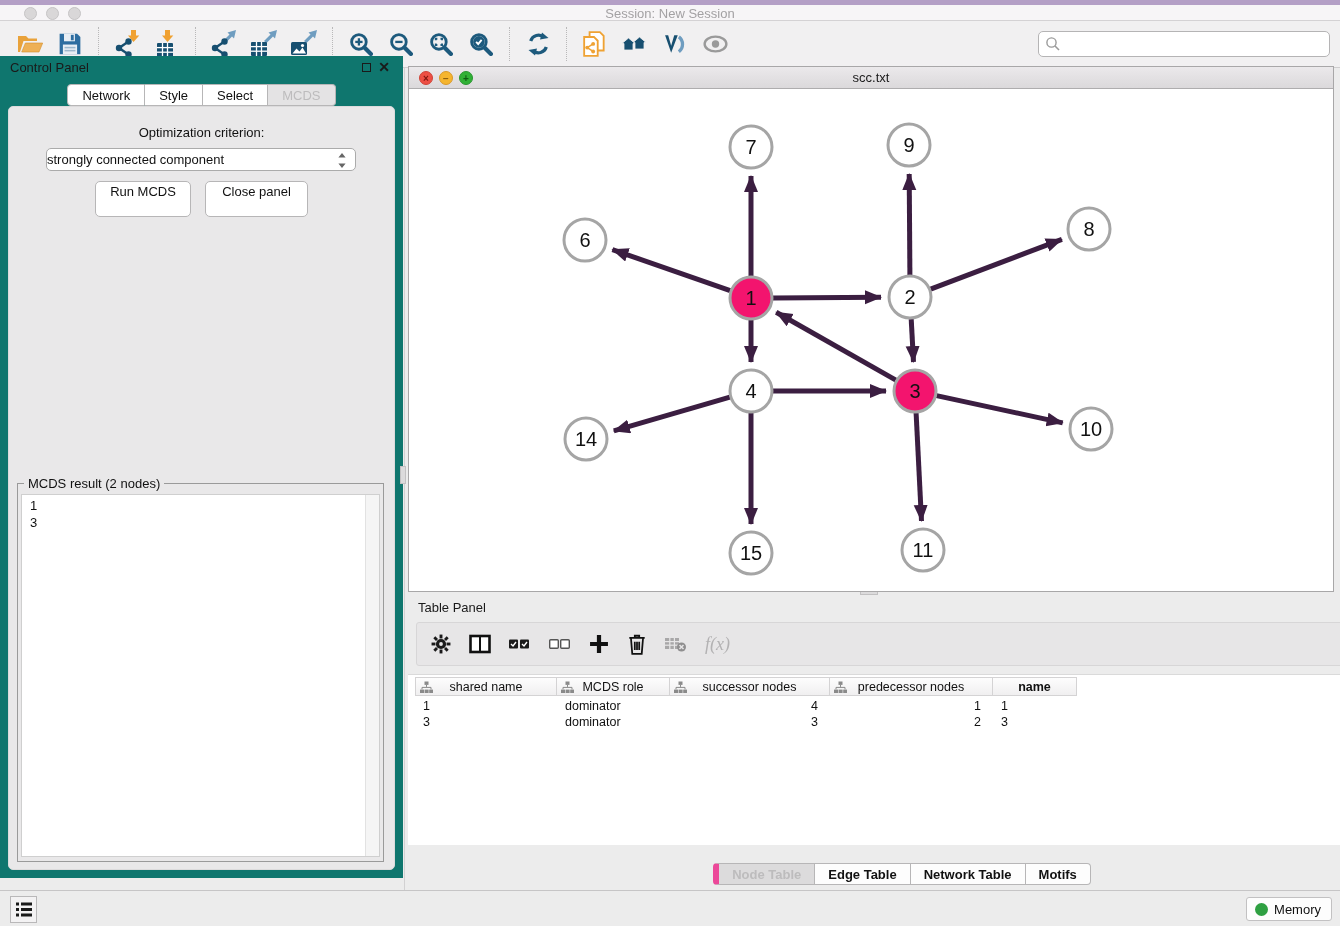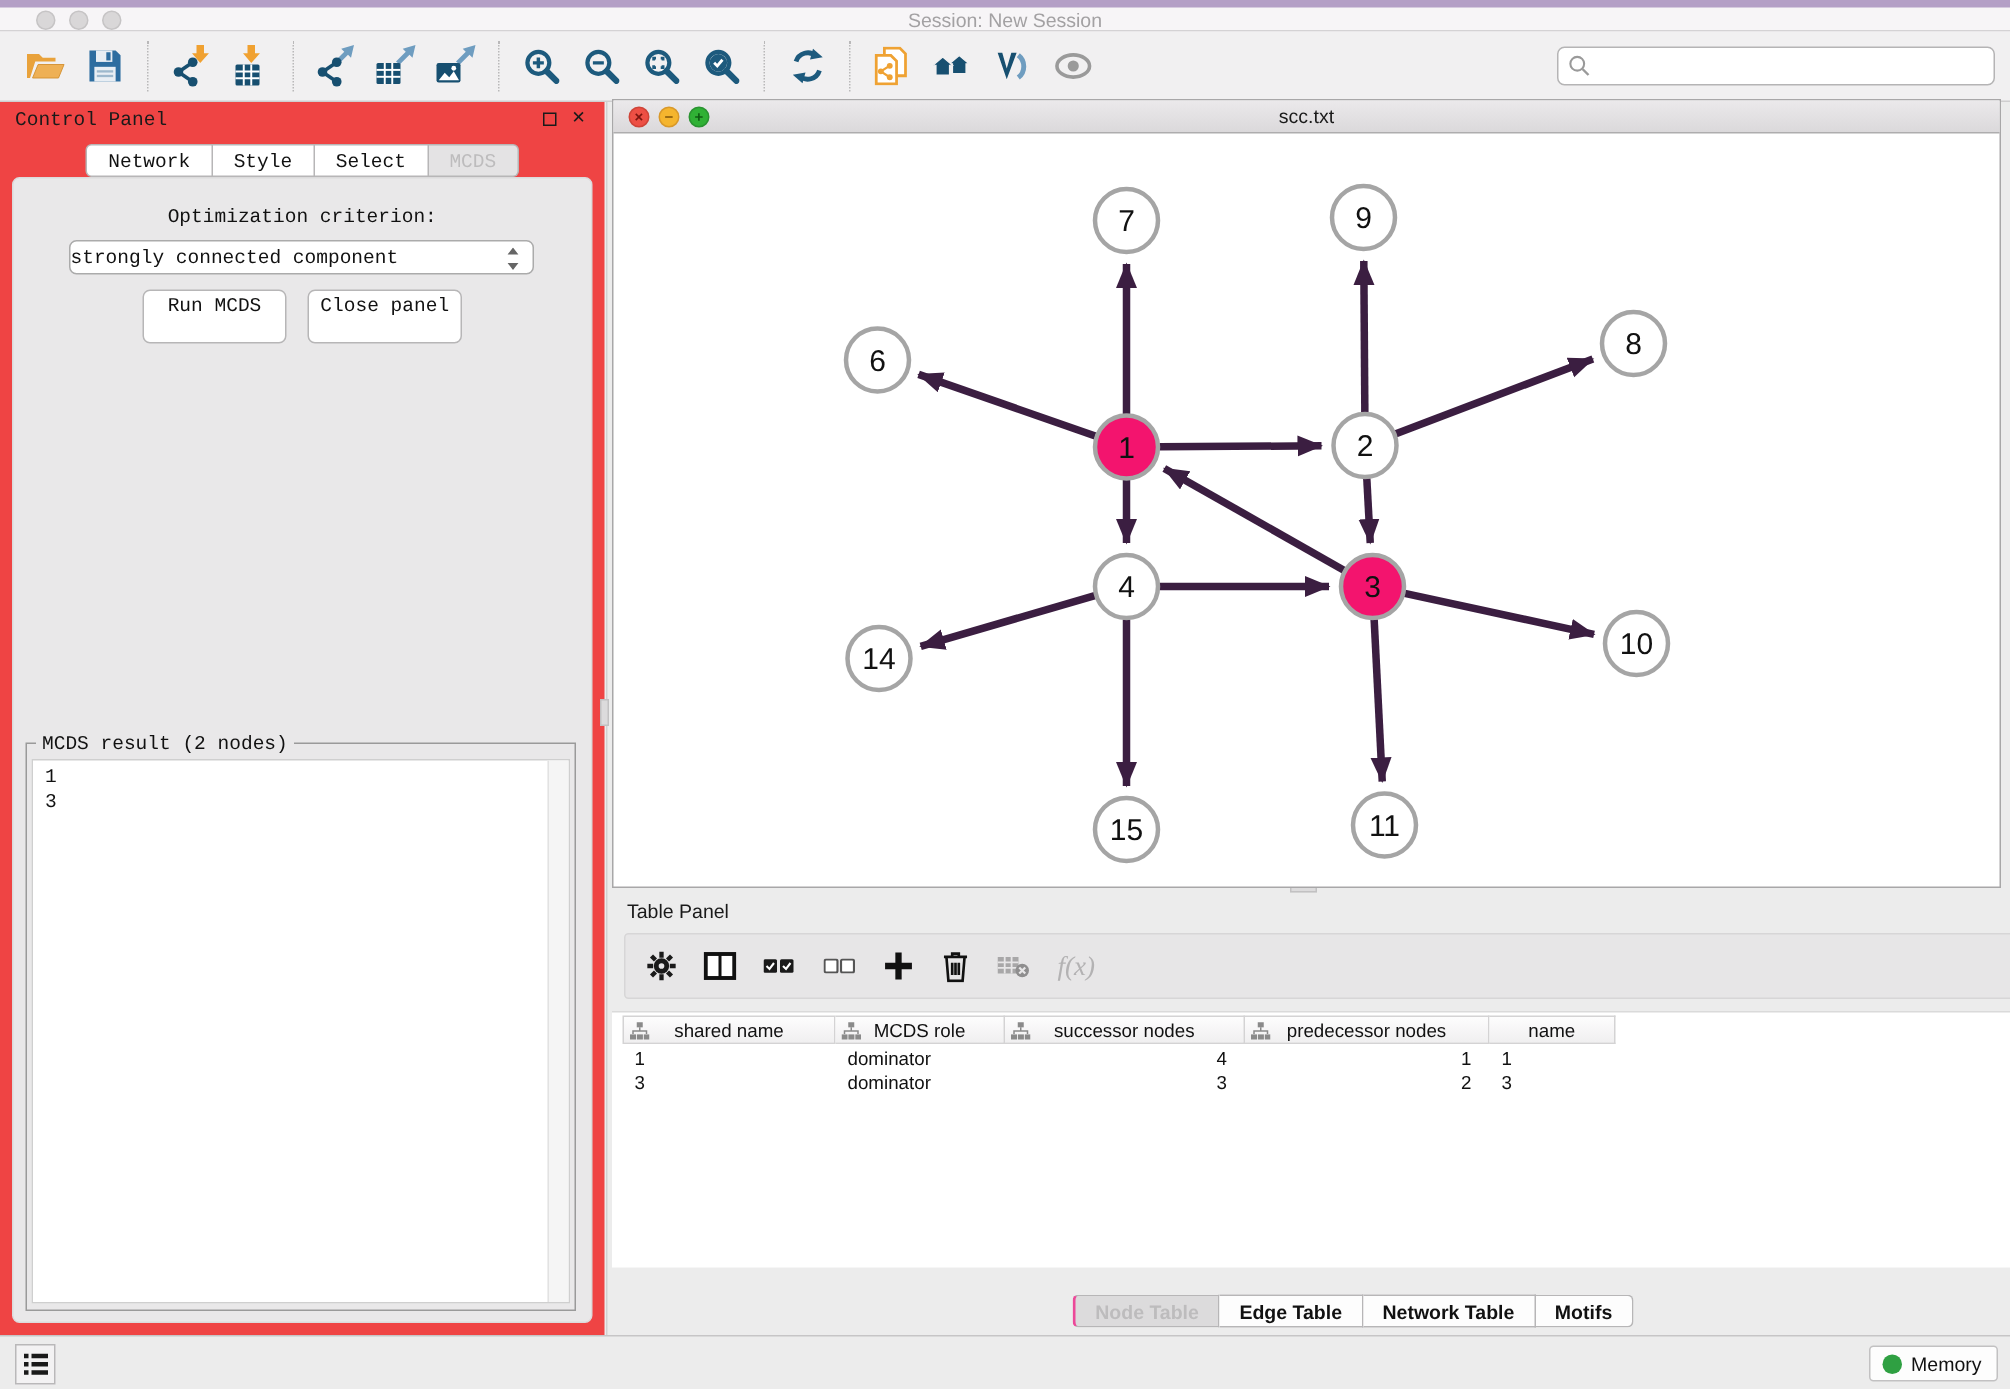--- a/index.html
+++ b/index.html
@@ -13,21 +13,21 @@
   #win-title { position:absolute; left:0; right:0; top:1px; text-align:center; font-size:13px; color:#a3a1a3; }
 
   
   #toolbar { position:absolute; left:0; top:21px; width:1340px; height:47px; background:#f1f0f1; border-bottom:1px solid #cfcecf; display:flex; align-items:center; padding-left:10px; }
   .tbtn { width:34px; height:36px; display:flex; align-items:center; justify-content:center; flex:0 0 auto; margin:0 3px; }
   .tsep { width:1px; height:34px; border-left:1px dotted #b9b8b9; margin:0 8px; flex:0 0 auto; }
   #search-wrap { margin-left:auto; margin-right:10px; width:292px; height:26px; background:#fff; border:1px solid #b5b4b5; border-radius:5px; display:flex; align-items:center; padding-left:6px; }
   #search-input { border:none; outline:none; flex:1; height:22px; font-size:13px; background:transparent; }
 
   
-  #control-panel { position:absolute; left:0; top:68px; width:403px; height:822px; background:#ef4444;font-family:Liberation Mono, monospace; }
+  #control-panel { position:absolute; left:0; top:56px; width:403px; height:822px; background:#0f766e; }
   #cp-header { position:absolute; left:10px; top:4px; font-size:13px; color:#1a1a1a; }
   .mini-float { position:absolute; top:7px; width:9px; height:9px; border:1.6px solid #1a1a1a; background:transparent; }
   .mini-close { position:absolute; top:2px; font-size:14px; font-weight:bold; color:#1a1a1a; line-height:18px; }
   #cp-tabs { position:absolute; left:0; right:0; top:28px; height:22px; display:flex; justify-content:center; }
   .cp-tab { height:22px; padding:0 14px; font-size:13px; line-height:21px; background:#fff; border:1px solid #b7b6b7; border-left:none; color:#111; }
   .cp-tab:first-child { border-left:1px solid #b7b6b7; border-radius:4px 0 0 4px; }
   .cp-tab:last-child { border-radius:0 4px 4px 0; }
   .cp-tab.active { background:#e4e3e4; color:#bdbcbd; }
   #cp-body { position:absolute; left:8px; right:8px; top:50px; bottom:8px; background:#e9e8e9; border:1px solid #dcdbdc; border-radius:5px; }
   #opt-label { position:absolute; left:0; right:0; top:18px; text-align:center; font-size:13px; color:#111; }
@@ -58,21 +58,21 @@
   #table-area { position:absolute; left:0; right:0; top:78px; height:171px; background:#fff; border-top:1px solid #dadada; }
   #thead { position:absolute; left:7px; top:2px; height:19px; display:flex; }
   .th { position:relative; height:19px; background:linear-gradient(#fdfdfd,#f0eff0); border:1px solid #d4d3d4; border-left:none; font-size:12.5px; color:#111; text-align:center; line-height:18px; }
   .th:first-child { border-left:1px solid #d4d3d4; }
   .th svg { position:absolute; left:4px; top:3px; }
   #tbody { position:absolute; left:7px; top:23px; right:0; }
   .tr { display:flex; height:16px; font-size:12.5px; color:#111; }
   .td { padding:0 12px 0 8px; line-height:16px; white-space:nowrap; overflow:hidden; }
   #tp-tabs { position:absolute; left:0; right:0; top:267px; height:22px; display:flex; justify-content:center; }
   .tp-tab { height:22px; padding:0 13px; font-size:13px; font-weight:bold; line-height:21px; background:#fdfdfd; border:1px solid #b7b6b7; border-left:none; color:#111; }
-  .tp-tab:first-child { border-left:2px solid #ec4899; border-radius:4px 0 0 4px; }
+  .tp-tab:first-child { border-left:6px solid #ec4899; border-radius:4px 0 0 4px; }
   .tp-tab:last-child { border-radius:0 4px 4px 0;text-align:right; }
   .tp-tab.active { background:#dcdbdc; color:#bdbcbd; }
 
   
   #status-bar { position:absolute; left:0; top:890px; width:1340px; height:36px; background:#ececec; border-top:1px solid #c6c5c6; }
   #list-btn { position:absolute; left:10px; top:5px; width:27px; height:27px; background:#f3f2f3; border:1px solid #b9b8b9; display:flex; align-items:center; justify-content:center; }
   #memory-btn { position:absolute; right:8px; top:6px; height:24px; padding:0 10px 0 8px; background:#fdfdfd; border:1px solid #c2c1c2; border-radius:3px; display:flex; align-items:center; font-size:13px; color:#111; }
   #memory-dot { width:13px; height:13px; border-radius:50%; background:#2fa042; margin-right:6px; }
 
   .vdiv { position:absolute; left:404px; top:68px; width:1px; height:822px; background:#d2d1d2; }
@@ -443,21 +443,21 @@
               <rect x="4.6" y="8.6" width="4" height="3.4" fill="#8a8a8a"></rect>
               <rect x="9.2" y="8.6" width="3.8" height="3.4" fill="#8a8a8a"></rect>
             </svg><span>successor nodes</span></div>
           <div class="th" style="width: 163px;"><svg width="13" height="13" viewBox="0 0 13 13">
               <rect x="4.5" y="0.5" width="4" height="3.4" fill="#8a8a8a"></rect>
               <path d="M6.5 3.9v2M2 8.4v-2h9v2" stroke="#8a8a8a" fill="none"></path>
               <rect x="0" y="8.6" width="4" height="3.4" fill="#8a8a8a"></rect>
               <rect x="4.6" y="8.6" width="4" height="3.4" fill="#8a8a8a"></rect>
               <rect x="9.2" y="8.6" width="3.8" height="3.4" fill="#8a8a8a"></rect>
             </svg><span>predecessor nodes</span></div>
-          <div class="th" style="width: 84px;"><span>name</span></div>
+          <div class="th" style="width: 84px; font-weight: bold;"><span>name</span></div>
         </div>
       <div id="tbody">
           <div class="tr">
             <div class="td" style="width: 142px; text-align: left;">1</div>
             <div class="td" style="width: 113px; text-align: left;">dominator</div>
             <div class="td" style="width: 160px; text-align: right;">4</div>
             <div class="td" style="width: 163px; text-align: right;">1</div>
             <div class="td" style="width: 84px; text-align: left;">1</div>
           </div>
           <div class="tr">

